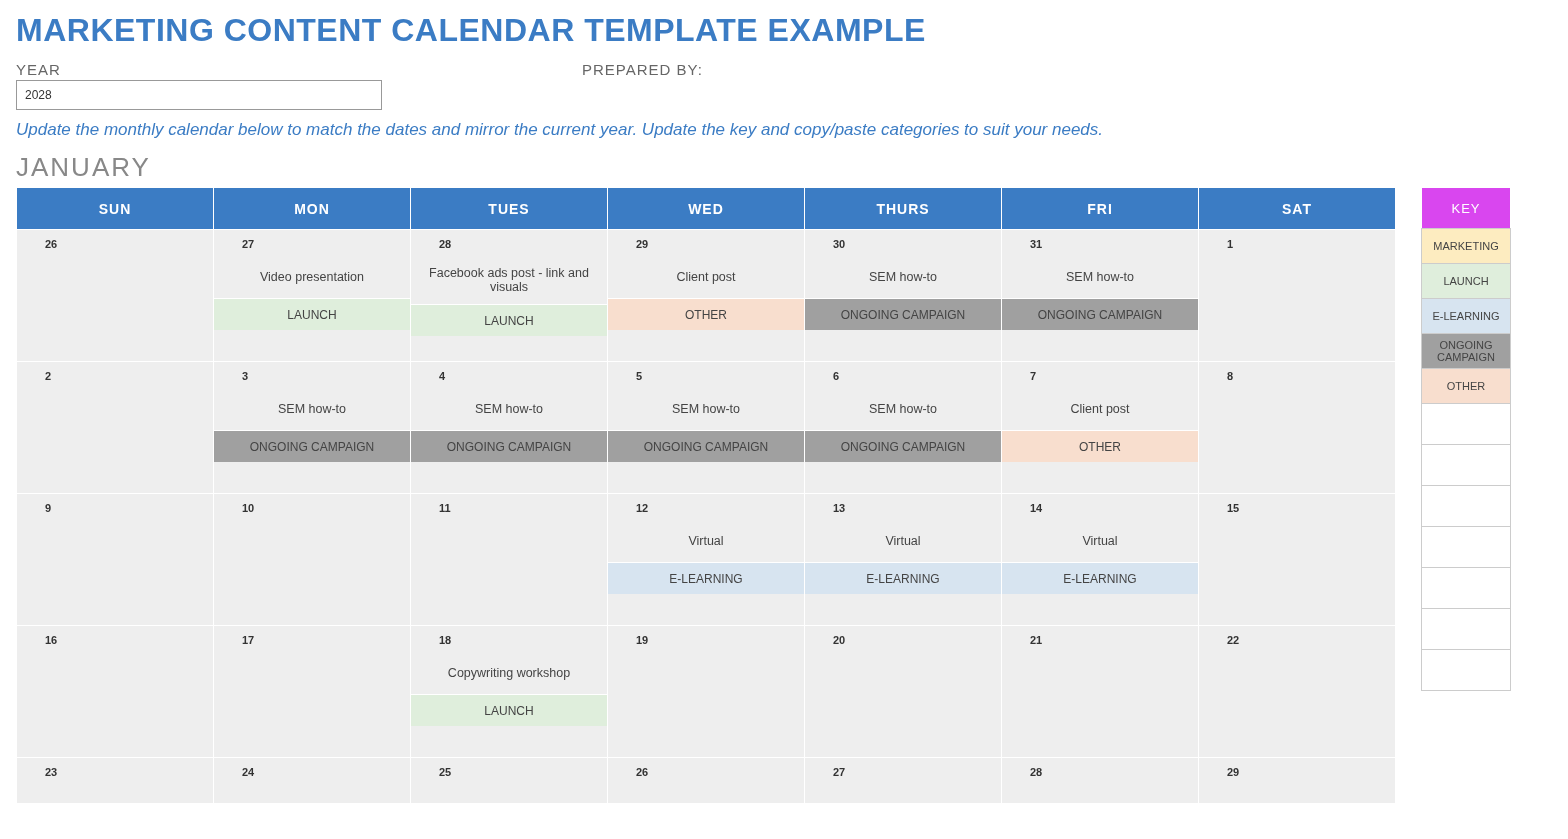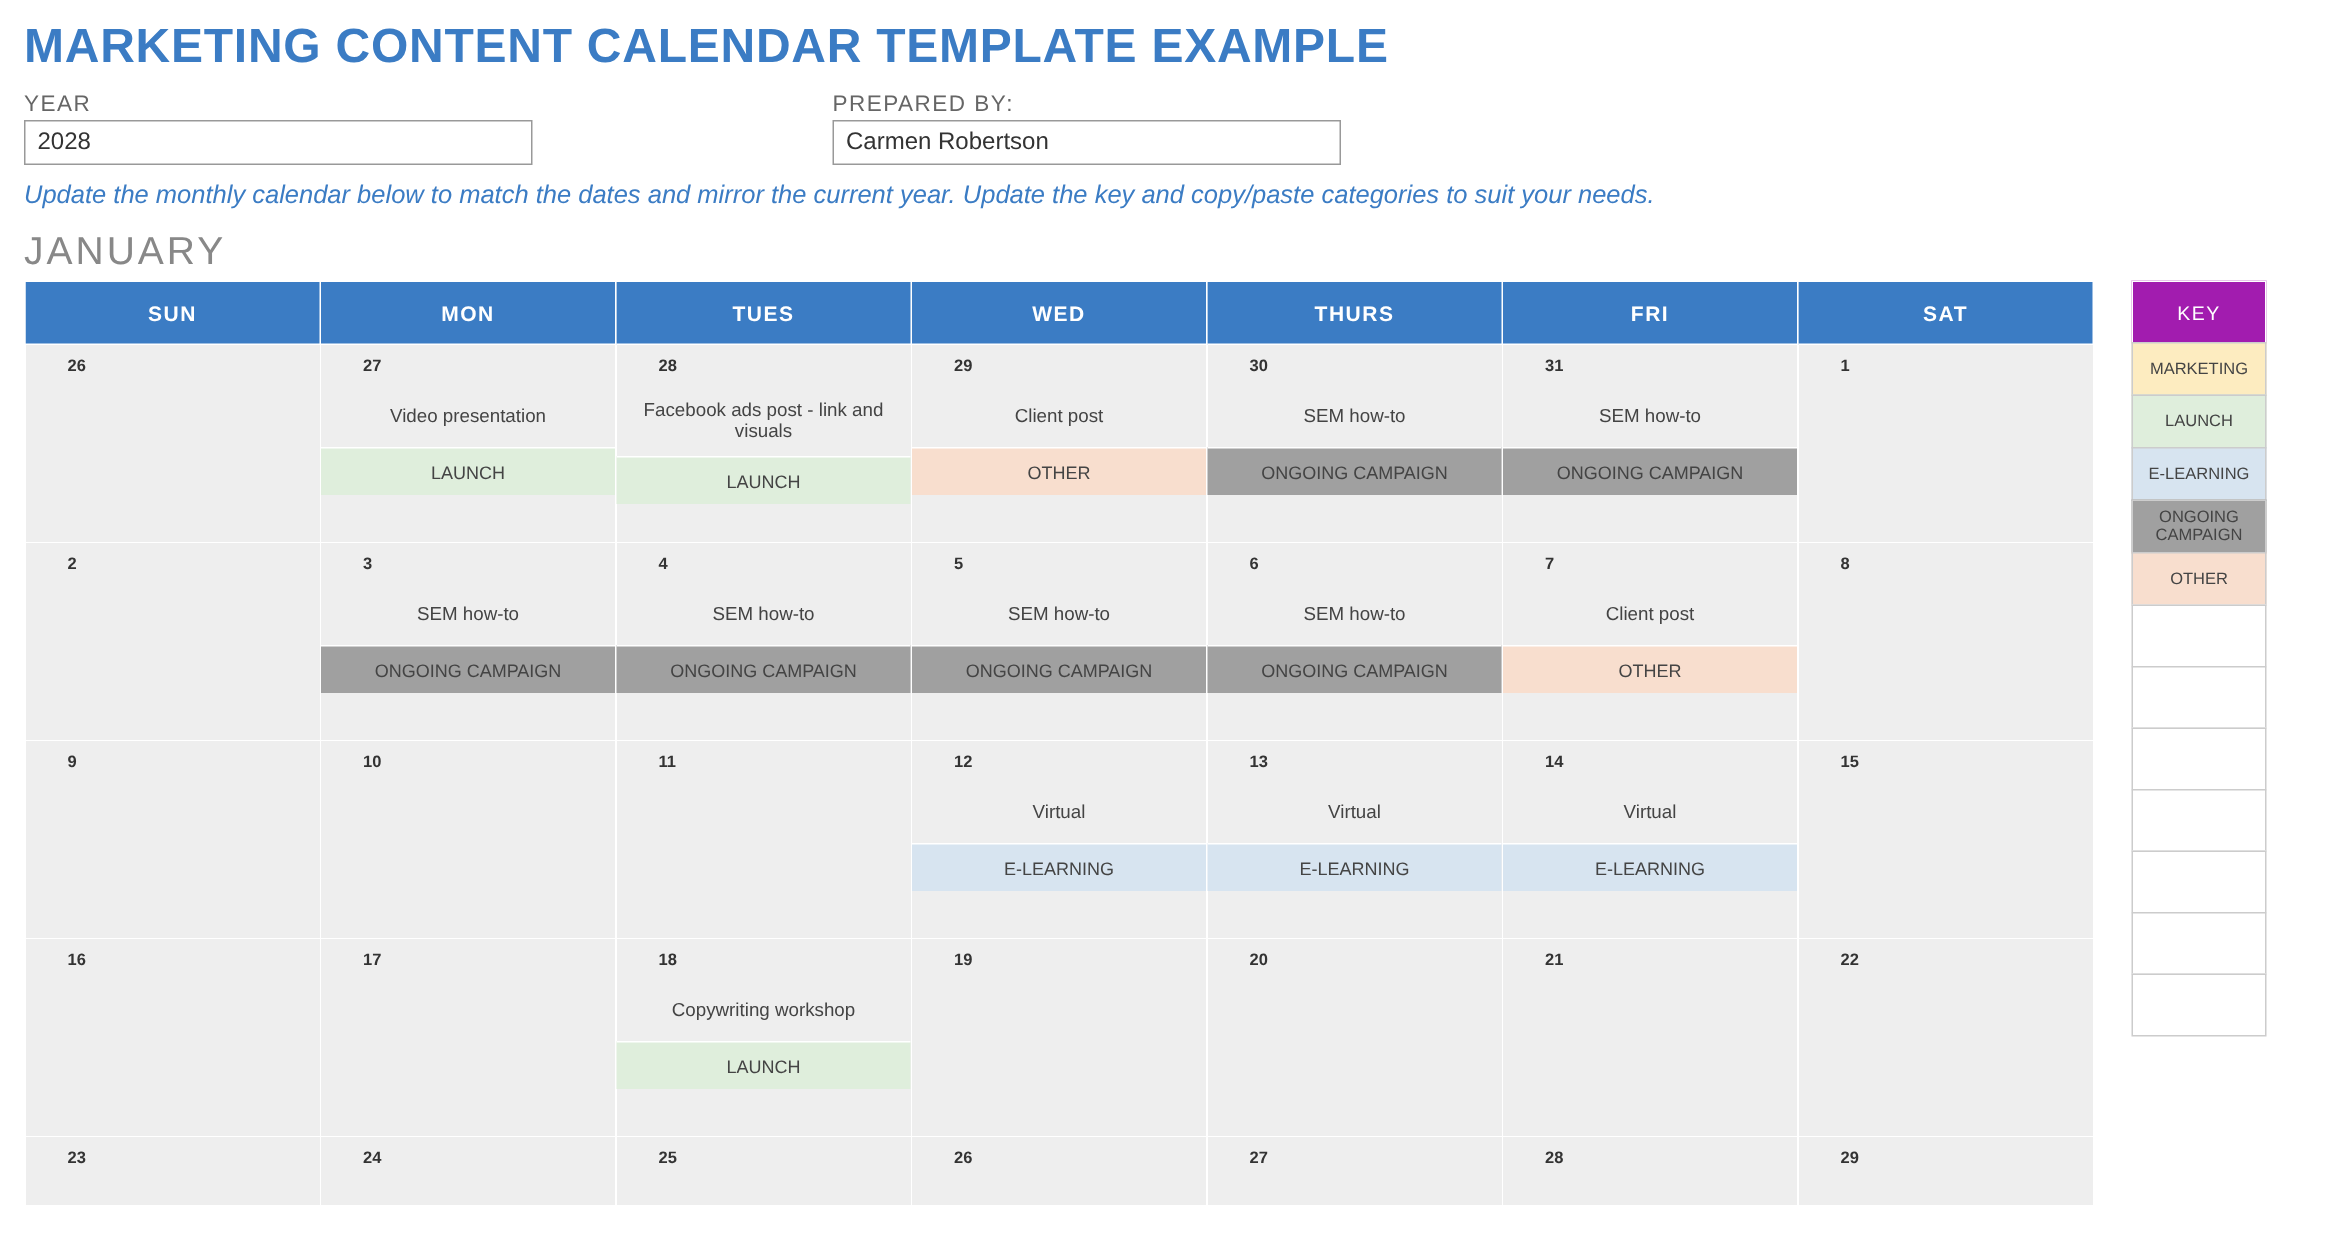--- a/index.html
+++ b/index.html
@@ -1,54 +1,53 @@
 <!DOCTYPE html>
 <html><head>
 <meta charset="utf-8">
 <style>
 * { box-sizing: border-box; margin: 0; padding: 0; }
 body { font-family: "Century Gothic", "Segoe UI", Arial, sans-serif; background: #fff; padding: 12px 16px; }
 .title { color: #3b7cc4; font-size: 32px; font-weight: 700; letter-spacing: 0.5px; margin-bottom: 12px; }
 .header-row { display: flex; gap: 200px; margin-bottom: 4px; }
 .field-group { display: flex; flex-direction: column; }
 .field-label { color: #666; font-size: 15px; letter-spacing: 1px; margin-bottom: 2px; }
-.field-input { width: 339px; height: 30px; border: 1px solid #999; padding: 0 8px; font-family: inherit; font-size: 16px; color: #333; }
+.field-input { width: 366px; height: 30px; border: 1px solid #999; padding: 0 8px; font-family: inherit; font-size: 12px; color: #333; }
 .hint { color: #3b7cc4; font-style: italic; font-size: 17px; margin-top: 10px; margin-bottom: 12px; }
 .month-label { color: #888; font-size: 26px; letter-spacing: 2px; margin-bottom: 4px; }
 .layout { display: flex; gap: 25px; align-items: flex-start; }
 .calendar { border-collapse: collapse; table-layout: fixed; width: 1380px; }
 .calendar th { background: #3b7cc4; color: #fff; font-weight: 600; font-size: 14px; letter-spacing: 1px; text-align: center; height: 42px; border: 1px solid #fff; }
 .calendar td { border: 1px solid #fff; vertical-align: top; padding: 0; height: 132px; background: #eeeeee; position: relative; }
 .daynum { font-weight: 700; font-size: 11px; color: #333; padding: 8px 28px; }
 .desc { text-align: center; font-size: 12.5px; color: #444; padding: 8px 6px 10px; min-height: 40px; display: flex; align-items: center; justify-content: center; }
 .cat { text-align: center; font-size: 12px; color: #444; height: 32px; line-height: 32px; border-top: 1px solid #fff; }
 .cat-marketing { background: #fdecc0; }
 .cat-launch { background: #dfeedc; }
 .cat-elearning { background: #d7e4f0; }
 .cat-ongoing { background: #a0a0a0; }
 .cat-other { background: #f8dece; }
 .keycol { width: 90px; }
-.key-header { background: #a21caf; color: #fff; text-align: center; font-size: 13px; letter-spacing: 1px; height: 42px; line-height: 42px; border: 1px solid #fff; }
+.key-header { background: #d946ef; color: #fff; text-align: center; font-size: 13px; letter-spacing: 1px; height: 42px; line-height: 42px; border: 1px solid #fff; }
 .key-cell { text-align: center; font-size: 11px; color: #444; height: 36px; display: flex; align-items: center; justify-content: center; border: 1px solid #ccc; margin-top: -1px; }
 .key-empty { height: 42px; border: 1px solid #ccc; background: #fff; margin-top: -1px; }
 .shortrow td { height: 46px; }
 </style>
 </head>
 <body>
 
 <div class="title">MARKETING CONTENT CALENDAR TEMPLATE EXAMPLE</div>
 
 <div class="header-row">
   <div class="field-group">
     <div class="field-label">YEAR</div>
     <input class="field-input" value="2028" style="">
   </div>
   <div class="field-group">
     <div class="field-label">PREPARED BY:</div>
-    <input class="field-input" value="Carmen Robertson" style="">
   </div>
 </div>
 
 <div class="hint">Update the monthly calendar below to match the dates and mirror the current year. Update the key and copy/paste categories to suit your needs.</div>
 
 <div class="month-label">JANUARY</div>
 
 <div class="layout">
   <table class="calendar">
     <thead>

